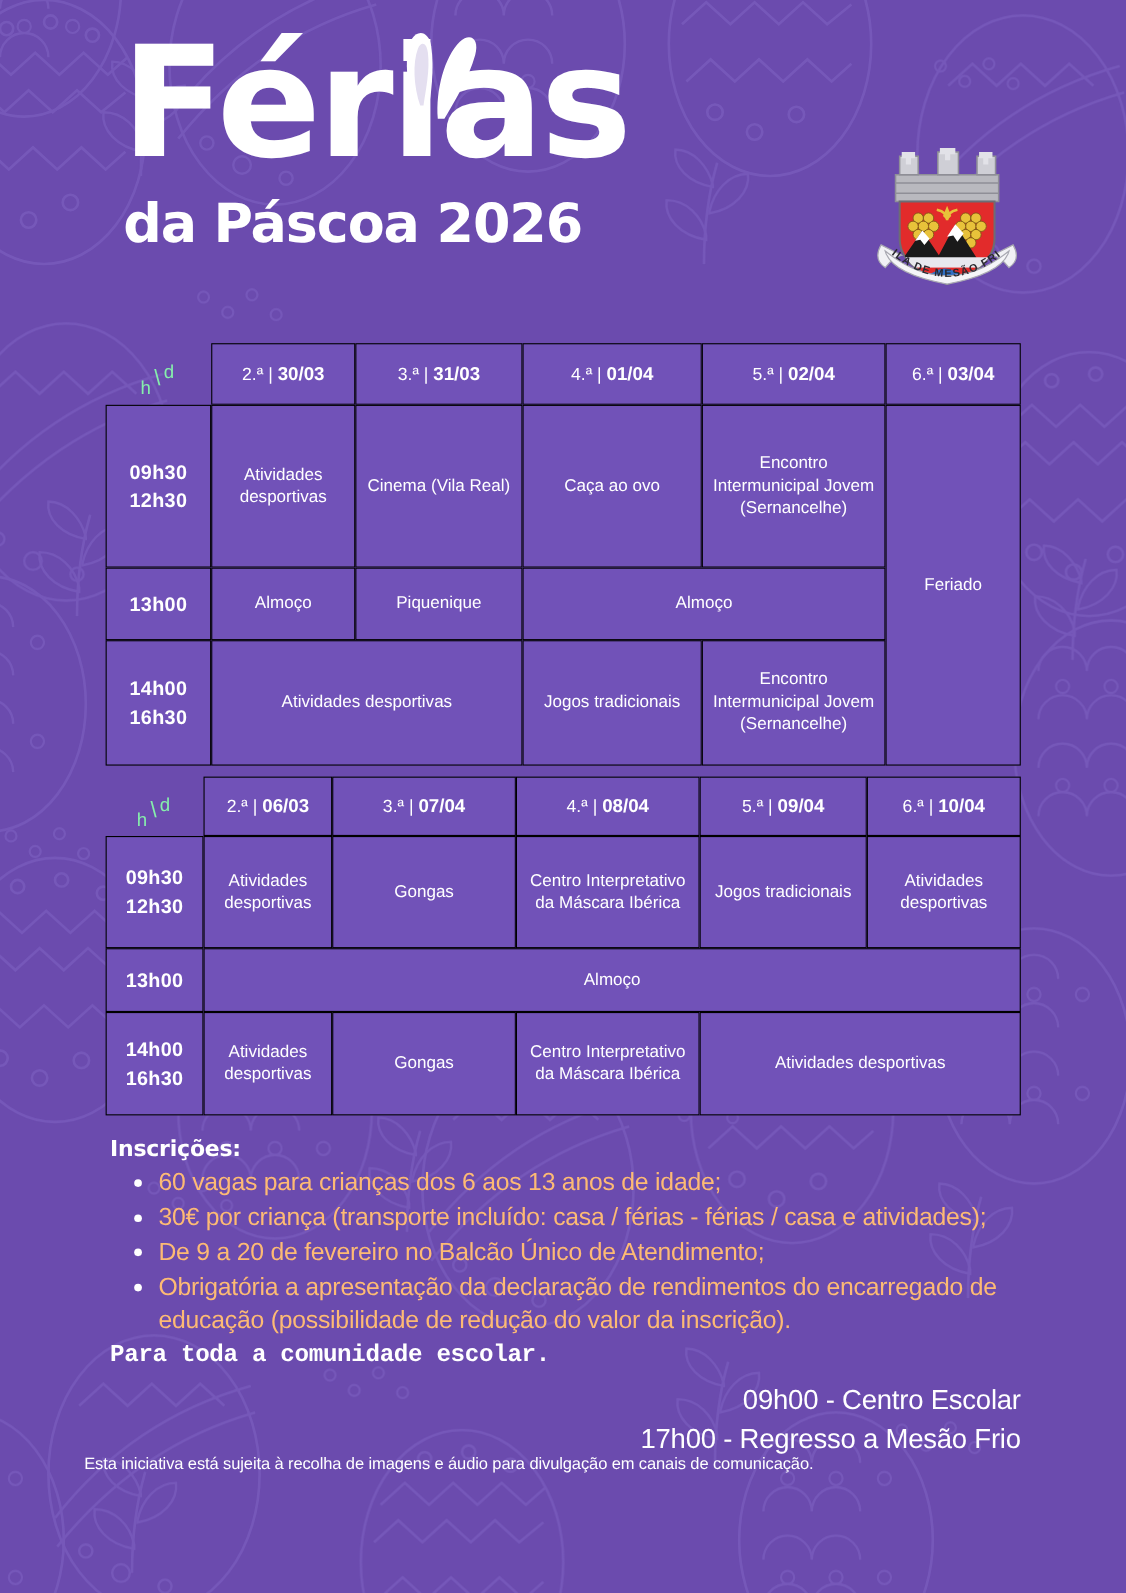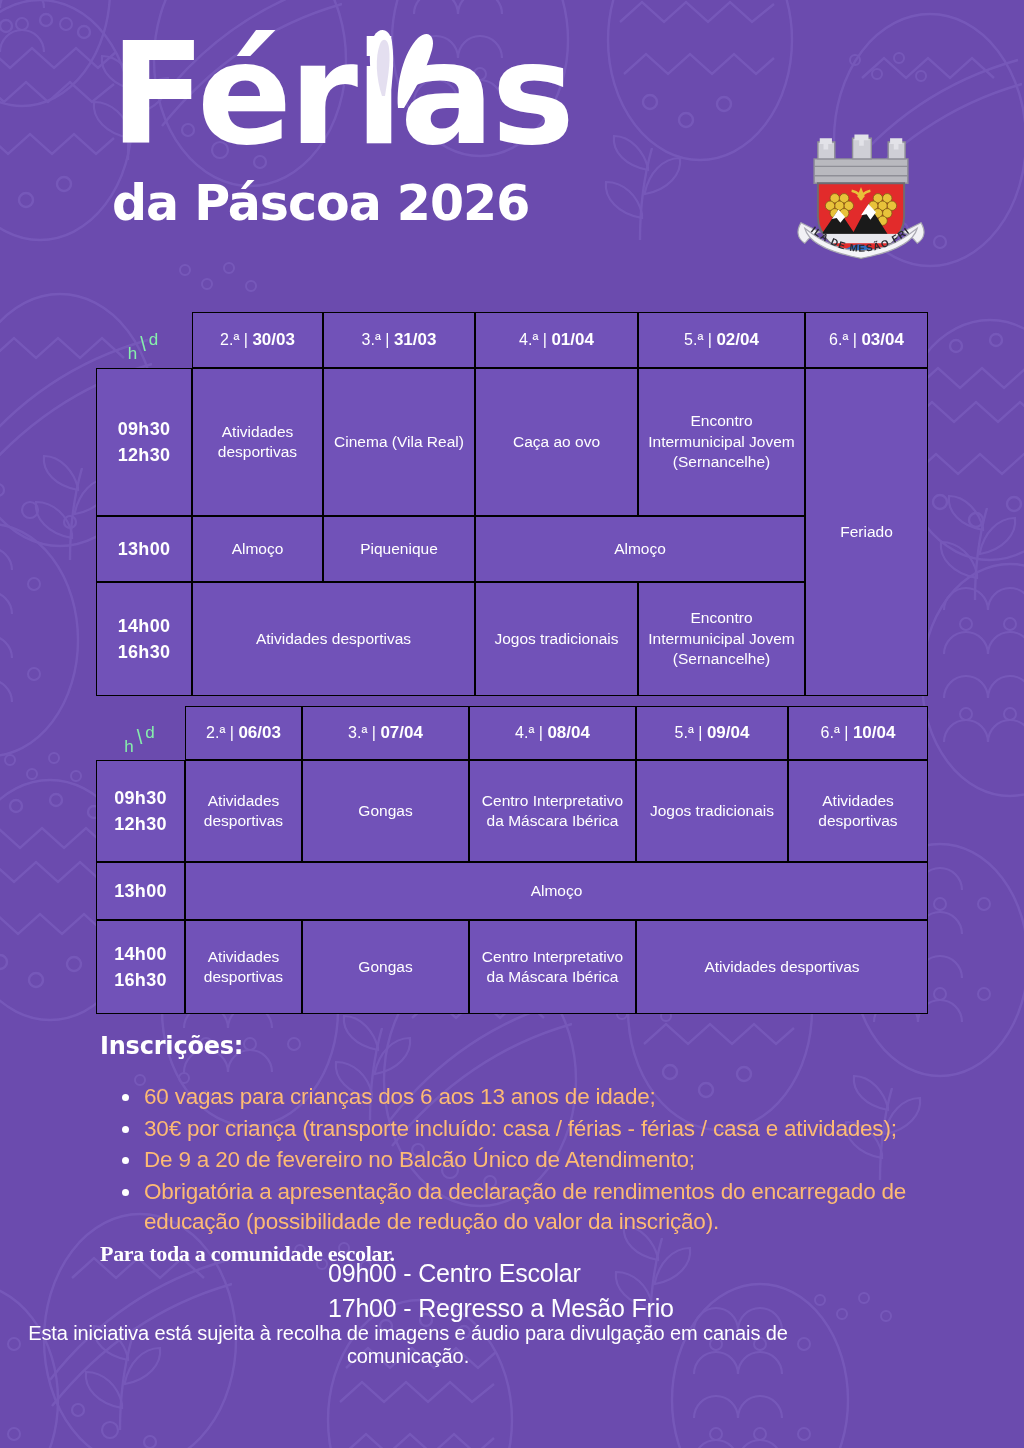--- a/index.html
+++ b/index.html
@@ -164,24 +164,24 @@
   .reg {
     position: absolute;
     left: 100px;
     top: 1032px;
     width: 840px;
   }
 
   .reg-title {
     font-family: "DejaVu Sans", sans-serif;
     font-weight: 700;
-    font-size: 24px;
+    font-size: 20px;
     letter-spacing: -0.2px;
     color: #ffffff;
-    margin-bottom: 22px;
+    margin-bottom: 4px;
   }
 
   .reg-list { list-style: none; margin: 0; padding: 0; }
 
   .reg-list li {
     position: relative;
     padding-left: 44px;
     font-size: 22.5px;
     line-height: 1.36;
     color: #fdba74;
@@ -193,50 +193,50 @@
     position: absolute;
     left: 22px;
     top: 12px;
     width: 7px;
     height: 7px;
     border-radius: 50%;
     background: #ffffff;
   }
 
   .reg-note {
-    font-family: Liberation Serif, serif;
+    font-family: Liberation Mono, monospace;
     font-weight: 700;
     font-size: 22px;
     color: #ffffff;
     margin-top: 3px;
     letter-spacing: -0.3px;
   }
 
   
   .times {
     position: absolute;
     right: 96px;
     top: 1256px;
-    text-align: left;
+    text-align: right;
     width: 600px;
   }
   .times div {
     font-size: 25px;
     line-height: 1.38;
     color: #ffffff;
     letter-spacing: -0.2px;
   }
 
   .disclaimer {
     position: absolute;
     left: 0;
     top: 1322px;
     width: 816px;
     text-align: center;
-    font-size: 20px;
+    font-size: 15px;
     color: #ffffff;
     letter-spacing: -0.1px;
   }
 </style>
 </head>
 <body>
 
 <svg id="bg-pattern" viewBox="0 0 1024 1448" preserveAspectRatio="xMidYMid slice" aria-hidden="true">
   <defs>
     <g id="egg-zig">

